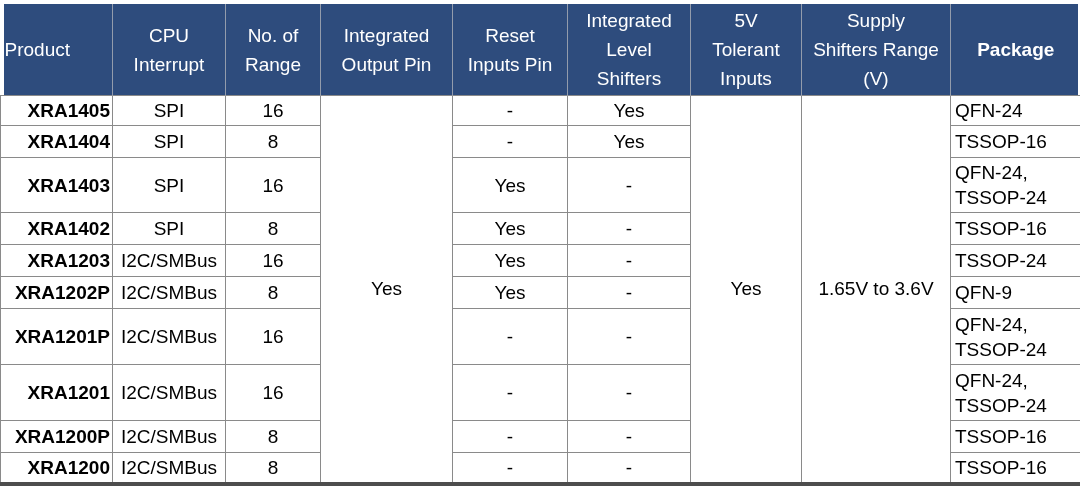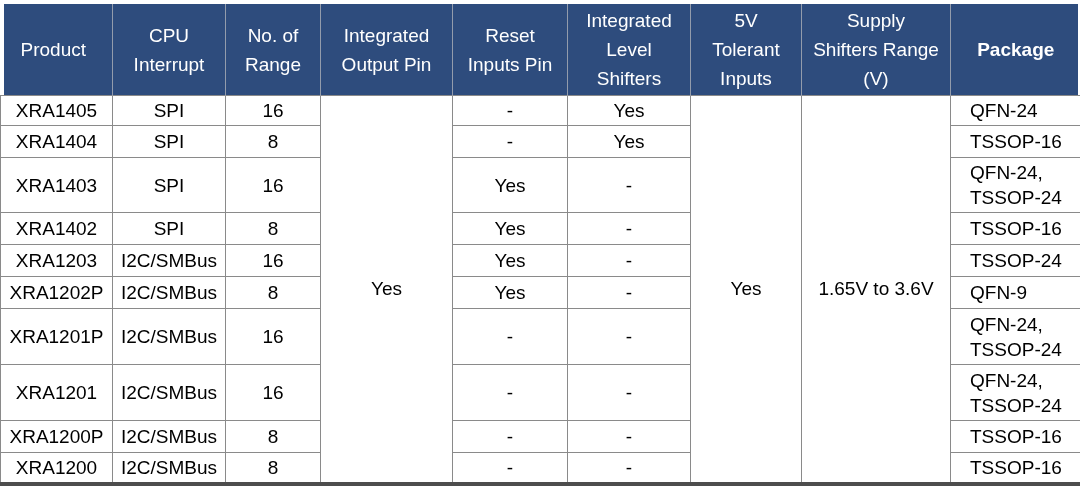--- a/index.html
+++ b/index.html
@@ -50,41 +50,42 @@
     vertical-align: middle;
     height: 91px;
     padding: 0 2px;
     border-left: 1px solid #939cac;
     border-right: 1px solid #939cac;
     border-top: none;
     border-bottom: none;
   }
   th.first {
     text-align: left;
-    padding-left: 20px;
+    padding-left: 4px;
     border-left: none;
   }
   th.last { border-right: none; font-weight: bold; }
   td {
     background: #ffffff;
     border: 1px solid #8a8a8a;
     font-size: 19px;
     color: #000000;
     text-align: center;
     vertical-align: middle;
     line-height: 25px;
     padding: 0 2px;
     overflow: hidden;
   }
   td.product {
-    text-align: center;
+    text-align: right;
+    font-weight: bold;
   }
   td.package {
     text-align: left;
-    padding-left: 19px;
+    padding-left: 4px;
     white-space: pre-line;
   }
   td.merged {
     vertical-align: middle;
   }
 </style>
 </head>
 <body>
 
 <div class="wrap">

